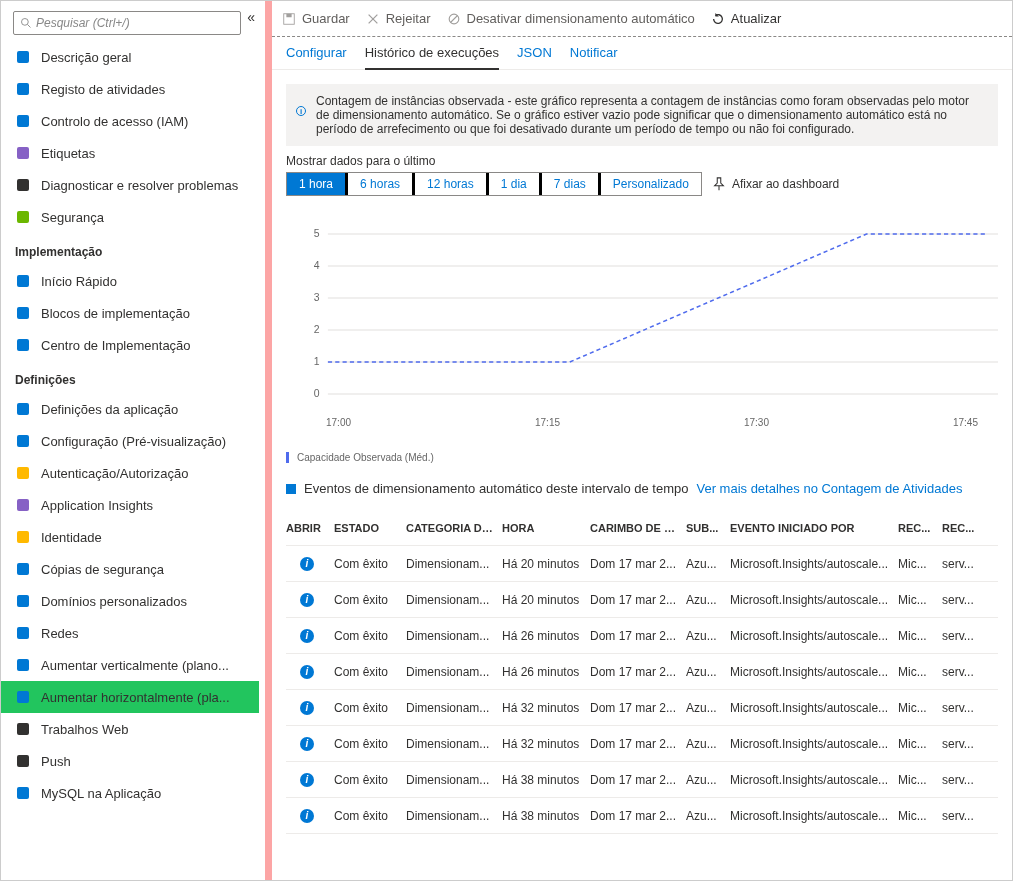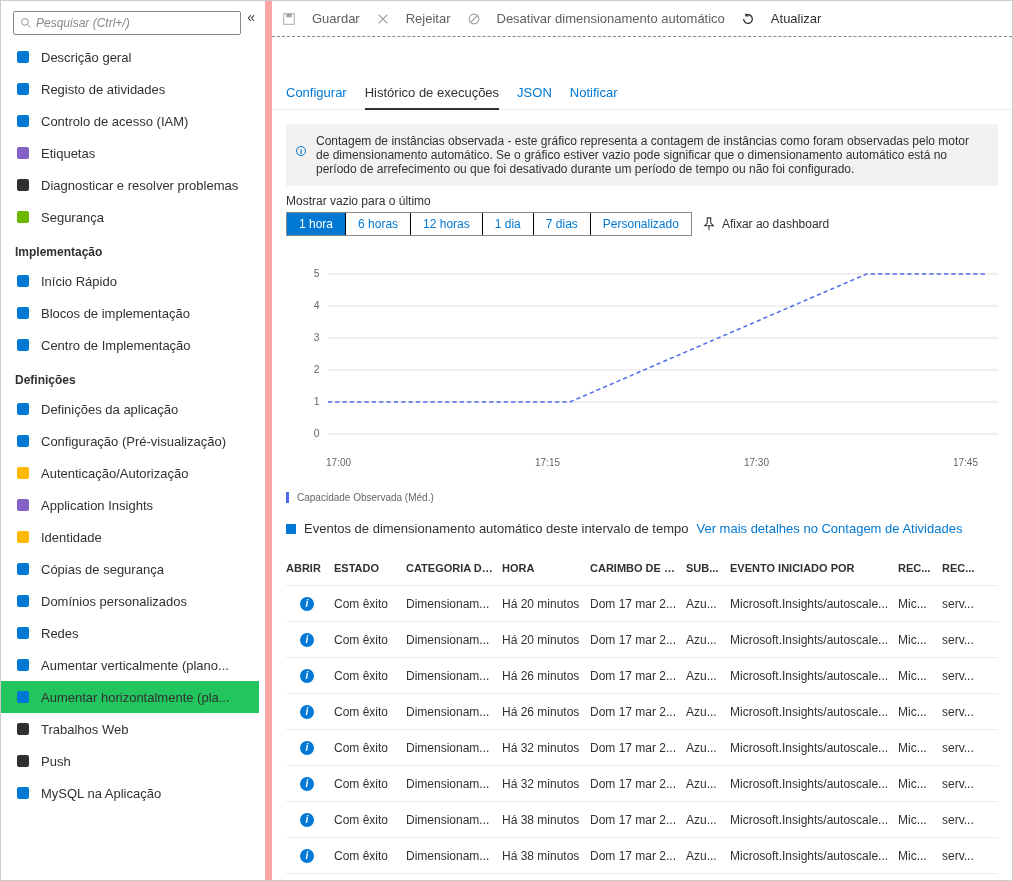--- a/index.html
+++ b/index.html
@@ -12,33 +12,33 @@
 .collapse-chevrons { font-size: 14px; color: #323130; padding: 0 2px; cursor:pointer; letter-spacing:-4px; position:relative; top:-6px;}
 .sidebar-scroll { overflow-y: auto; flex: 1; padding-right:6px;}
 .nav-item { display: flex; align-items: center; height: 32px; padding: 0 14px; cursor: pointer; white-space: nowrap; overflow:hidden; text-overflow:ellipsis; gap:10px;}
 .nav-item.active { background: #22c55e; }
 .nav-item .icn { width: 16px; height:16px; display:inline-flex; align-items:center; justify-content:center; flex-shrink:0;}
 .nav-group { padding: 12px 14px 6px; font-weight:600; font-size:12px; color:#323130;}
 .sidebar ::-webkit-scrollbar{width:12px;} .sidebar ::-webkit-scrollbar-thumb{background:#c8c6c4; border-radius:0;}
 
 .main { flex: 1; display: flex; flex-direction: column; overflow: hidden; }
 .toolbar { height: 36px; border-bottom: 1px dashed #8a8886; display: flex; align-items: center; padding: 0 10px; gap: 16px; }
-.toolbar-btn { display: flex; align-items: center; gap: 16px; color: #605e5c; cursor: not-allowed; font-size: 13px;}
+.toolbar-btn { display: flex; align-items: center; gap: 6px; color: #605e5c; cursor: not-allowed; font-size: 13px;}
 .toolbar-btn.enabled{ color:#323130; cursor:pointer;}
 .toolbar-btn svg { width:14px;height:14px;}
-.tabs { display: flex; gap: 18px; padding: 8px 14px 0; border-bottom:1px solid #edebe9;margin-top:40px;}
+.tabs { display: flex; gap: 18px; padding: 8px 14px 0; border-bottom:1px solid #edebe9;}
 .tab { font-size: 13px; color: #0078d4; padding-bottom: 8px; cursor: pointer; }
 .tab.active { color: #323130; border-bottom: 2px solid #323130; margin-bottom:-1px;}
 .content { flex:1; overflow-y:auto; padding: 14px 14px; position:relative;}
 .info-box { background: #f3f2f1; padding: 10px 14px 10px 30px; font-size: 12px; color: #323130; position:relative;}
 .info-box .info-marker{ position:absolute; left:10px; top:22px; width:10px;height:10px; border-radius:50%; border:1px solid #0078d4; display:flex; align-items:center; justify-content:center; font-size:8px; color:#0078d4; font-weight:bold;}
 .small-label{ font-size:12px; margin-top:8px;}
 .time-range { display:flex; align-items:center; margin-top:4px;}
 .seg { display:flex; border:1px solid #8a8886;}
-.seg button{ background:#fff; border:none; border-right:1px solid #000000; padding:4px 12px; font-size:12px; color:#0078d4; cursor:pointer;}
+.seg button{ background:#fff; border:none; border-right:3px solid #000000; padding:4px 12px; font-size:12px; color:#0078d4; cursor:pointer;}
 .seg button:last-child{ border-right:none;}
 .seg button.sel{ background:#0078d4; color:#fff;}
 .pin { display:flex; align-items:center; gap:6px; margin-left:10px; font-size:12px; cursor:pointer;}
 .chart { margin-top:18px; position:relative; height:230px;}
 .chart svg { width:100%; height:200px;}
 .x-labels{ display:flex; justify-content:space-between; font-size:10px; color:#666; padding:0 20px 0 40px;}
 .metric { margin-top:8px; border-left:3px solid #4f6bed; padding-left:8px;}
 .metric .mlab{ font-size:10px; color:#666;}
 .metric .mval{ font-size:20px; color:#323130;}
 .section-row{ display:flex; align-items:center; gap:8px; margin-top:18px; font-size:13px;}
@@ -292,21 +292,21 @@
       <div class="tab">JSON</div>
       <div class="tab">Notificar</div>
     </div>
 
     <div class="content">
       <div class="info-box">
         <span class="info-marker">i</span>
         <span>Contagem de instâncias observada - este gráfico representa a contagem de instâncias como foram observadas pelo motor de dimensionamento automático. Se o gráfico estiver vazio pode significar que o dimensionamento automático está no período de arrefecimento ou que foi desativado durante um período de tempo ou não foi configurado.</span>
       </div>
 
-      <div class="small-label">Mostrar vazio para o último</div>
+      <div class="small-label">Mostrar dados para o último</div>
       <div class="time-range">
         <div class="seg" id="seg">
             <button class="sel">1 hora</button>
             <button class="">6 horas</button>
             <button class="">12 horas</button>
             <button class="">1 dia</button>
             <button class="">7 dias</button>
             <button class="">Personalizado</button>
           </div>
         <div class="pin">

